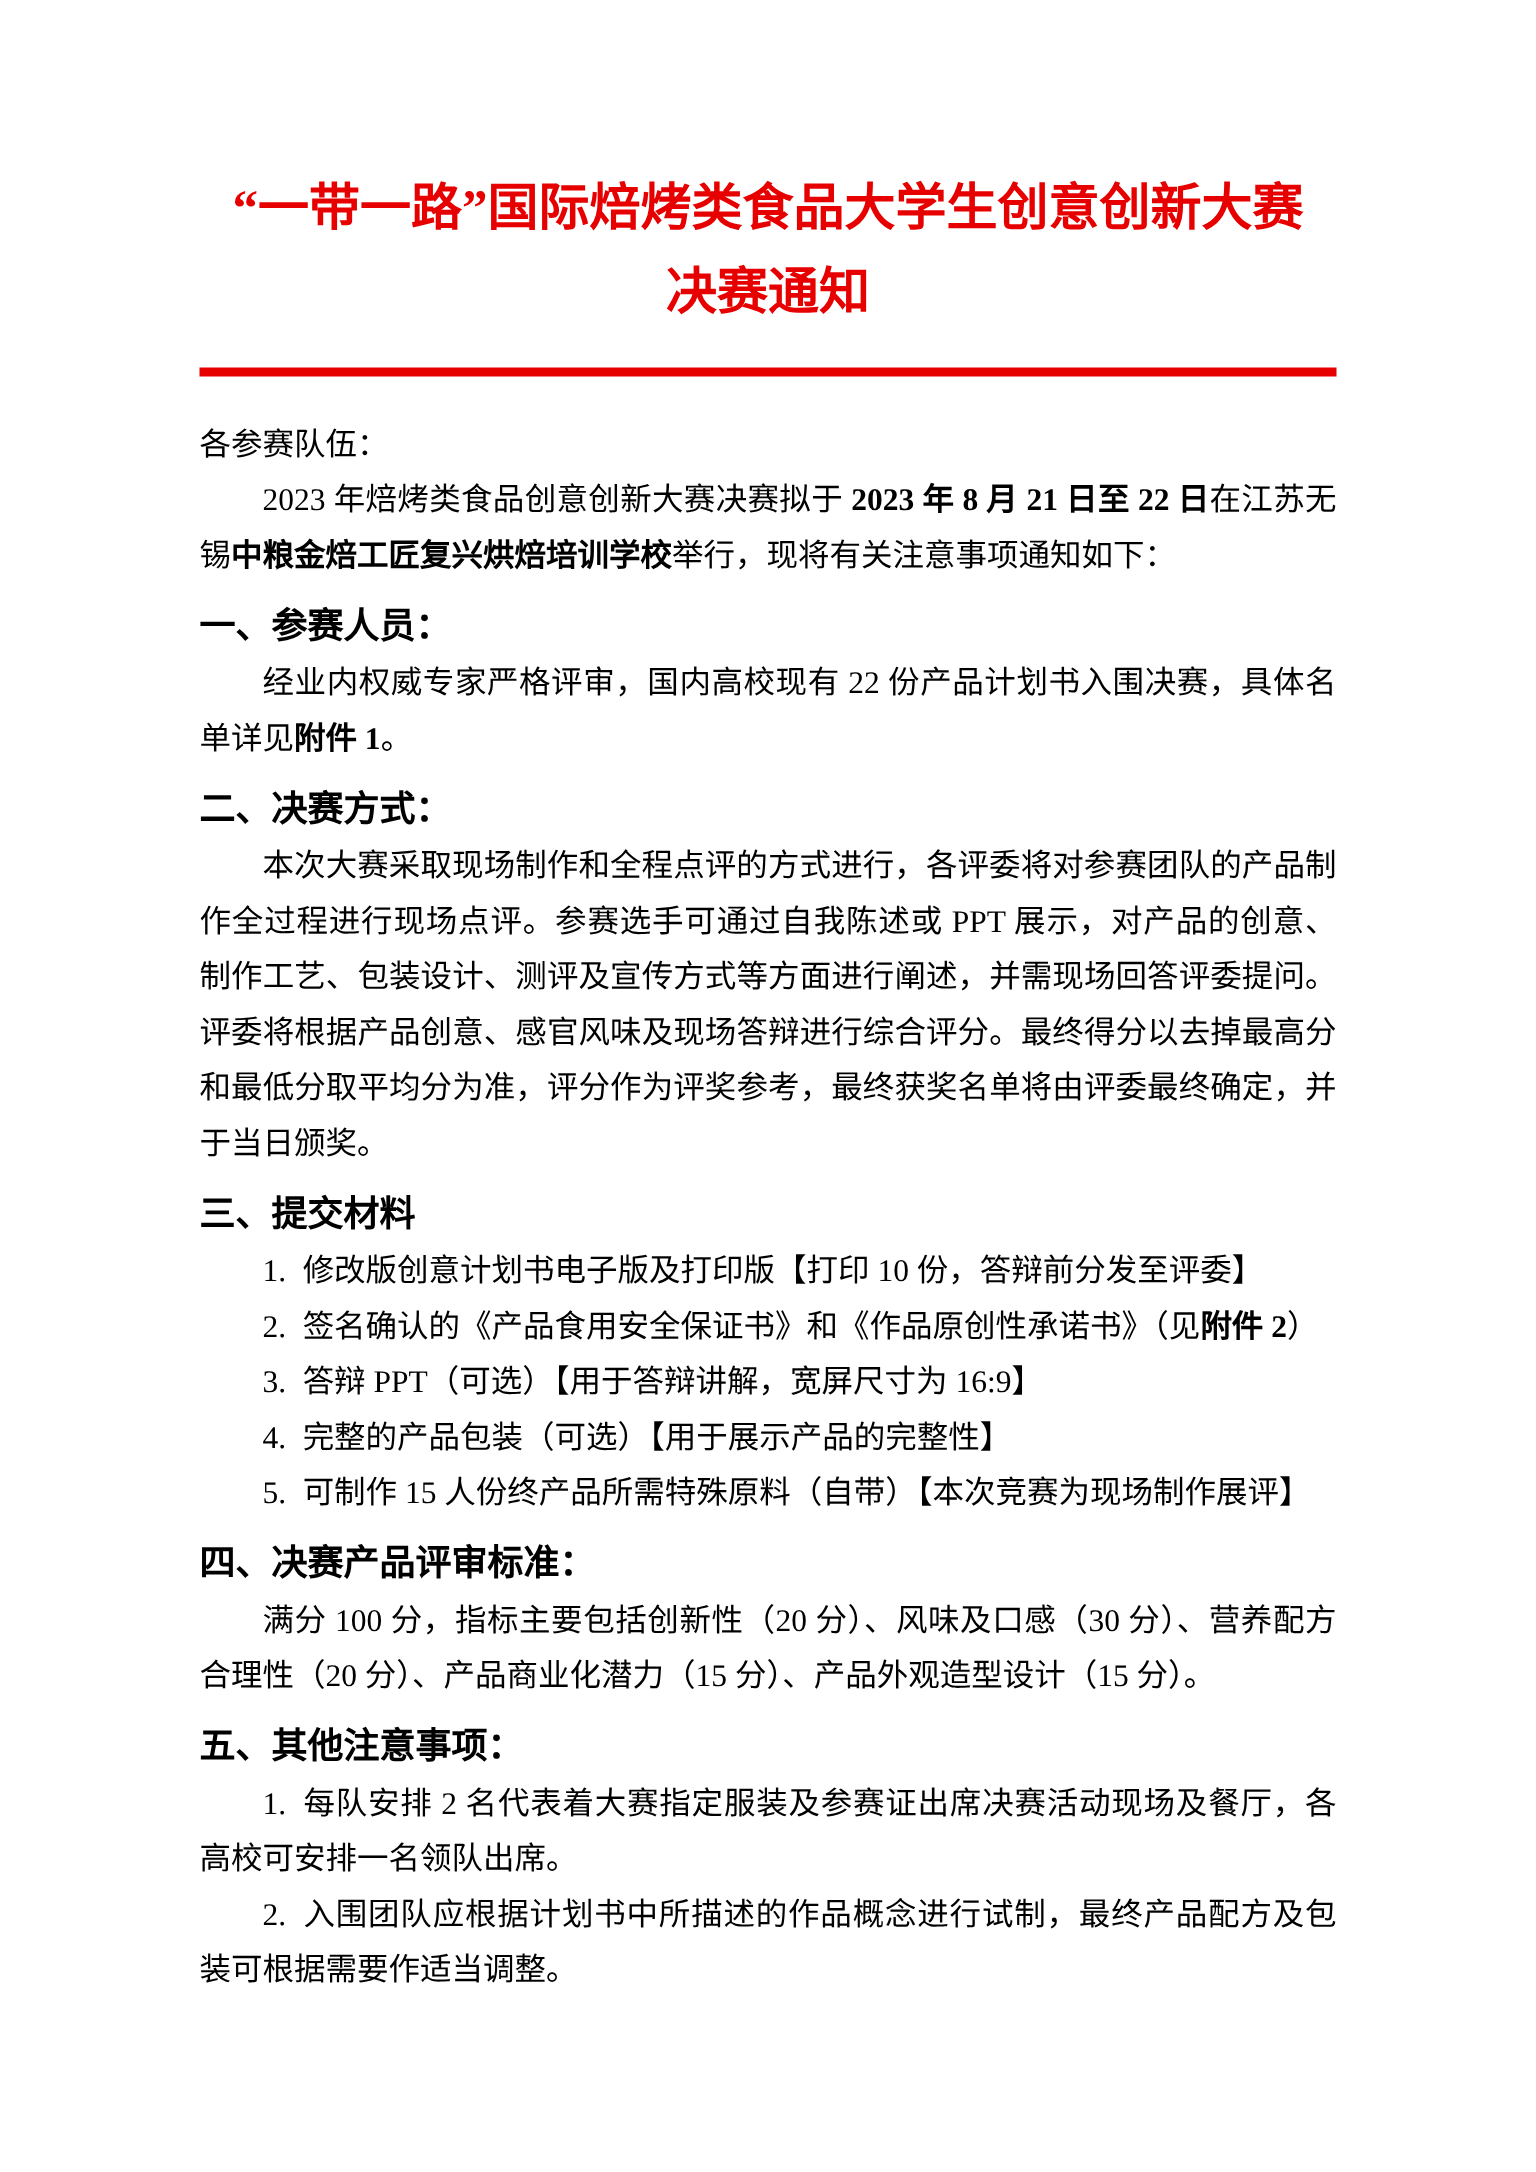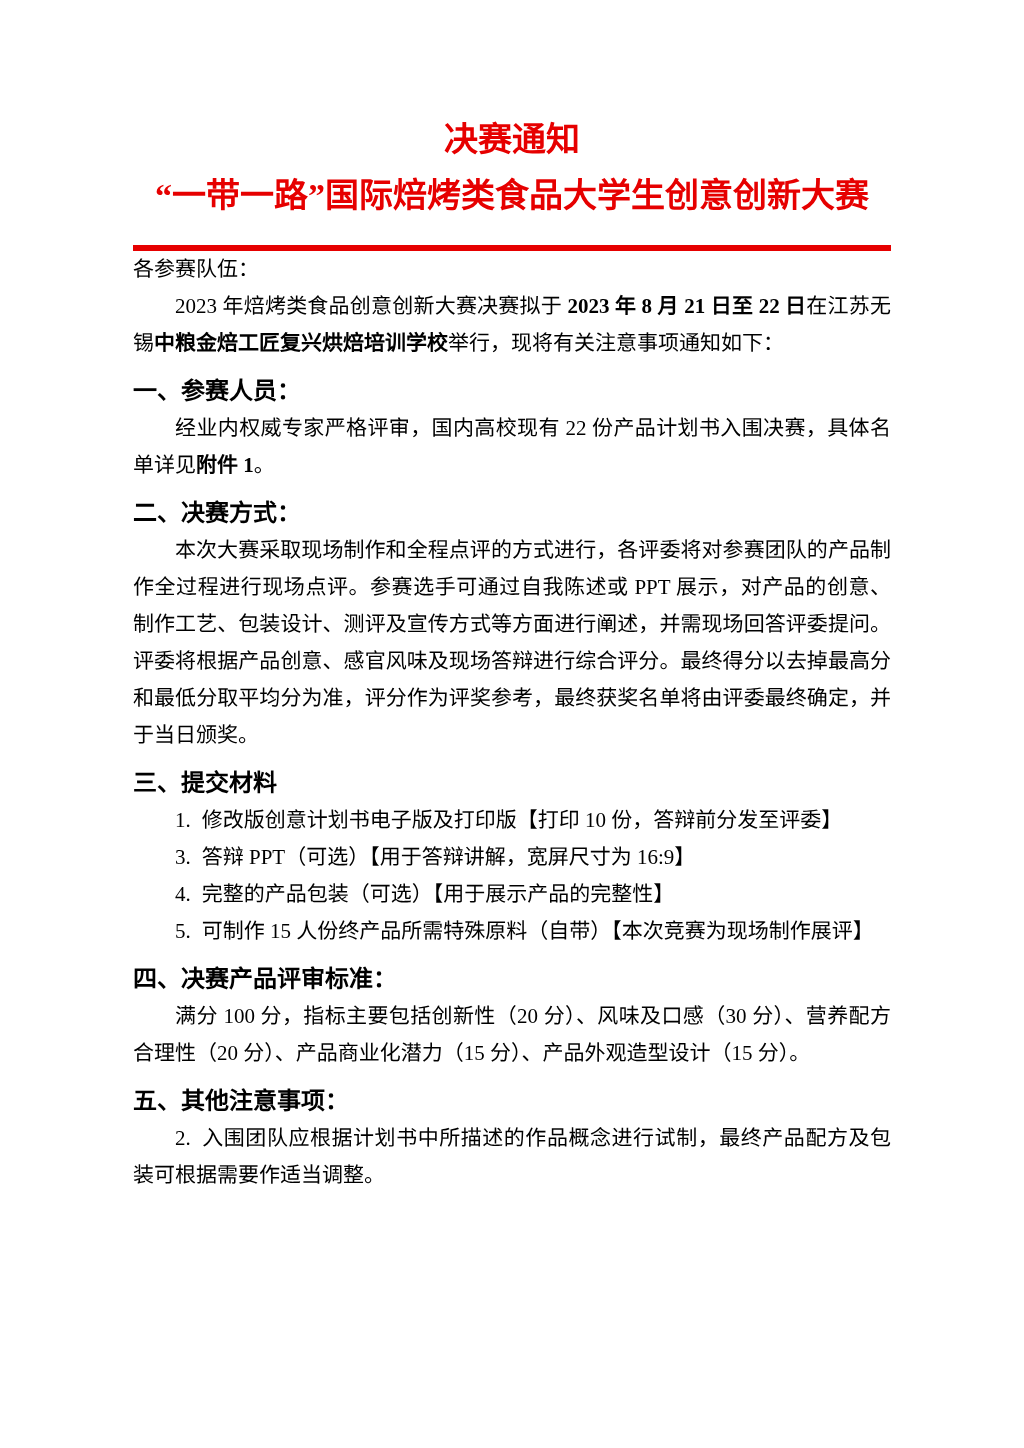--- a/index.html
+++ b/index.html
@@ -35,43 +35,43 @@
     height: 6px;
     background: var(--accent);
     margin-top: 21px;
   }
   .para {
     margin: 0;
     font-size: 21px;
     line-height: 37px;
     text-align: justify;
   }
-  .salutation { }
+  .salutation { margin-top: 27px; }
   .indent { text-indent: 2em; }
   .sec { margin-top: 11px; }
   .sec-heading {
     margin: 0;
     font-size: 24px;
     line-height: 37px;
     font-weight: 700;
   }
   .list { margin: 0; }
   .list-item { padding-left: 42px; }
   .num { padding-right: 11px; }
   b { font-weight: 700; margin-top: 32px; }
 </style>
 </head>
 <body>
 
 <div class="page">
   <div class="content">
 
     <h1 class="doc-title">
+      <span class="title-line">“一带一路”国际焙烤类食品大学生创意创新大赛</span>
       <span class="title-line">决赛通知</span>
-      <span class="title-line">“一带一路”国际焙烤类食品大学生创意创新大赛</span>
     </h1>
     <div class="title-rule"></div>
 
     <p class="para salutation">各参赛队伍：</p>
 
     <p class="para indent"><span>2023 年焙烤类食品创意创新大赛决赛拟于 </span><b>2023 年 8 月 21 日至 22 日</b><span>在江苏无锡</span><b>中粮金焙工匠复兴烘焙培训学校</b><span>举行，现将有关注意事项通知如下：</span></p>
 
     <div class="sec">
       <h2 class="sec-heading">一、参赛人员：</h2>
       <p class="para indent"><span>经业内权威专家严格评审，国内高校现有 22 份产品计划书入围决赛，具体名单详见</span><b>附件 1</b><span>。</span></p>
@@ -79,30 +79,32 @@
 
     <div class="sec">
       <h2 class="sec-heading">二、决赛方式：</h2>
       <p class="para indent">本次大赛采取现场制作和全程点评的方式进行，各评委将对参赛团队的产品制作全过程进行现场点评。参赛选手可通过自我陈述或 PPT 展示，对产品的创意、制作工艺、包装设计、测评及宣传方式等方面进行阐述，并需现场回答评委提问。评委将根据产品创意、感官风味及现场答辩进行综合评分。最终得分以去掉最高分和最低分取平均分为准，评分作为评奖参考，最终获奖名单将由评委最终确定，并于当日颁奖。</p>
     </div>
 
     <div class="sec">
       <h2 class="sec-heading">三、提交材料</h2>
       <div class="list">
         <p class="para list-item"><span class="num">1.</span><span>修改版创意计划书电子版及打印版【打印 10 份，答辩前分发至评委】</span></p>
+        <p class="para list-item"><span class="num">2.</span><span>签名确认的《产品食用安全保证书》和《作品原创性承诺书》（见</span><b>附件 2</b><span>）</span></p>
         <p class="para list-item"><span class="num">3.</span><span>答辩 PPT（可选）【用于答辩讲解，宽屏尺寸为 16:9】</span></p>
         <p class="para list-item"><span class="num">4.</span><span>完整的产品包装（可选）【用于展示产品的完整性】</span></p>
         <p class="para list-item"><span class="num">5.</span><span>可制作 15 人份终产品所需特殊原料（自带）【本次竞赛为现场制作展评】</span></p>
       </div>
     </div>
 
     <div class="sec">
       <h2 class="sec-heading">四、决赛产品评审标准：</h2>
       <p class="para indent">满分 100 分，指标主要包括创新性（20 分）、风味及口感（30 分）、营养配方合理性（20 分）、产品商业化潜力（15 分）、产品外观造型设计（15 分）。</p>
     </div>
 
     <div class="sec">
       <h2 class="sec-heading">五、其他注意事项：</h2>
+      <p class="para indent"><span class="num">1.</span><span>每队安排 2 名代表着大赛指定服装及参赛证出席决赛活动现场及餐厅，各高校可安排一名领队出席。</span></p>
       <p class="para indent"><span class="num">2.</span><span>入围团队应根据计划书中所描述的作品概念进行试制，最终产品配方及包装可根据需要作适当调整。</span></p>
     </div>
 
   </div>
 </div>
 
 </body></html>

